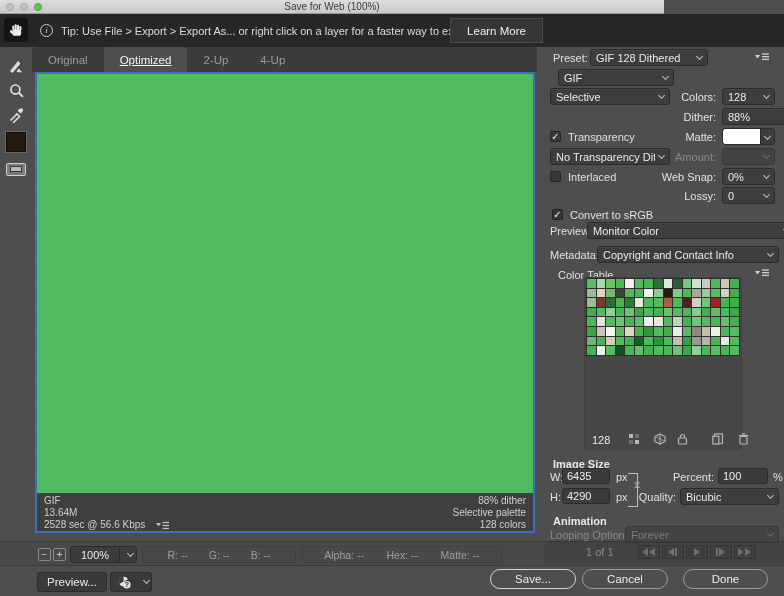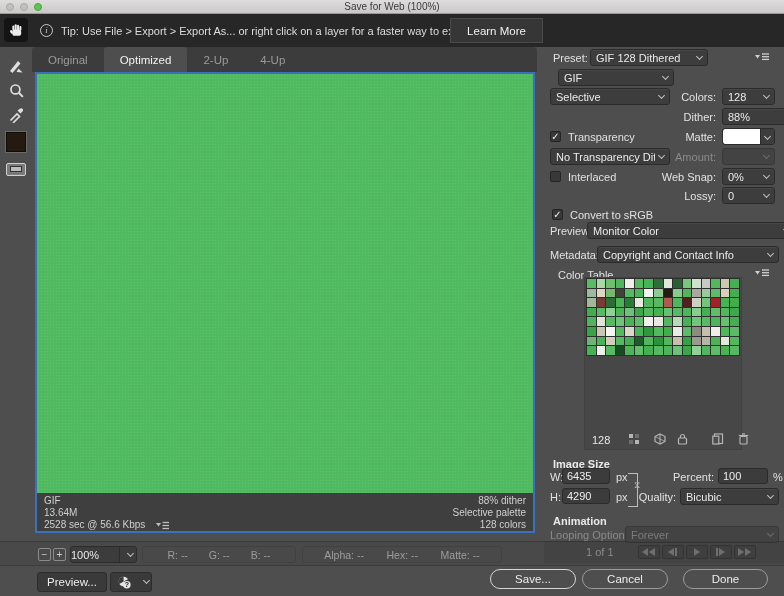--- a/index.html
+++ b/index.html
@@ -1,20 +1,20 @@
 <!DOCTYPE html>
 <html><head>
 <meta charset="utf-8">
 <style>
   * { margin:0; padding:0; box-sizing:border-box; }
   html,body { width:784px; height:596px; background:#4e4e4e; }
   body { font-family:"Liberation Sans", sans-serif; position:relative; overflow:hidden; color:#e0e0e0; }
 
   
-  .titlebar { position:absolute; top:0; left:0; width:784px; height:14px;
+  .titlebar { position:absolute; top:0; left:0; width:664px; height:14px;
     background:linear-gradient(#dedcdc,#cbc8c8); border-bottom:1px solid #9d9a9a;
     display:flex; align-items:center; justify-content:center; font-size:10px; color:#3c3c3c; }
   .lights { position:absolute; left:6px; top:3px; display:flex; gap:6px; }
   .light { width:8px; height:8px; border-radius:50%; background:#c2bfbf; border:1px solid #aaa7a7; }
   .light.zoom { background:#5fc454; border-color:#46a63c; }
 
   
   .tipbar { position:absolute; top:14px; left:0; width:784px; height:33px; background:#272727;
     display:flex; align-items:center; font-size:11px; color:#dcdcdc; }
   .info-circle { width:13px; height:13px; border:1px solid #c9c9c9; border-radius:50%;
@@ -28,40 +28,40 @@
   .tool.selected { background:#141414; border-radius:4px; }
   .swatch-chip { width:20px; height:20px; background:#241a10; border:1px solid #0d0d0d; outline:1px solid #6a6a6a; }
   .slice-toggle-icon { width:20px; height:13px; border:1px solid #cfcfcf; border-radius:2px; background:#7a7a7a;
     display:flex; align-items:center; justify-content:center; }
   .slice-toggle-icon i { display:block; width:12px; height:6px; border:1px solid #333; background:#bdbdbd; }
 
   
   .tabstrip { position:absolute; left:32px; top:47px; width:505px; height:25px; background:#3c3c3c;
     border-radius:4px 4px 0 0; display:flex; font-size:11.5px; }
   .tab { padding:0 16px; display:flex; align-items:center; color:#9b9b9b; }
-  .tab.active { background:#4e4e4e; color:#f2f2f2; border-radius:3px 3px 0 0; }
+  .tab.active { background:#4e4e4e; color:#f2f2f2; border-radius:3px 3px 0 0;text-decoration:underline; }
 
   
   .preview-frame { position:absolute; left:35px; top:72px; width:500px; height:461px;
     border:2px solid #3b6fc0; background:#3f3f3f; }
   .preview-img { width:100%; height:419px; background:#4fba5f;
     background-image:radial-gradient(rgba(255,255,255,0.10) 0.6px, transparent 0.7px); background-size:3px 3px; }
   .preview-status { height:38px; display:flex; justify-content:space-between; padding:2px 7px; font-size:10px; color:#cfcfcf; line-height:12px; }
   .pstat-left div, .pstat-right div { white-space:nowrap; }
   .pstat-right { text-align:right; }
   .mini-menu { display:inline-flex; align-items:center; gap:2px; margin-left:8px; vertical-align:middle; }
 
   
   .zoombar { position:absolute; left:0; top:541px; width:784px; height:25px; background:#494949;
     border-top:1px solid #3b3b3b; border-bottom:1px solid #3b3b3b; font-size:10.5px; color:#9d9d9d; }
   .sqbtn { position:absolute; width:13px; height:13px; top:6px; border:1px solid #8b8b8b; border-radius:2px;
     color:#cfcfcf; font-size:10px; line-height:11px; text-align:center; }
   .zoomdd { position:absolute; left:70px; top:4px; width:67px; height:17px; background:#3c3c3c;
     border:1px solid #2c2c2c; border-radius:3px; display:flex; align-items:center; color:#e8e8e8; font-size:11px; }
-  .zoomdd .val { flex:1; }
+  .zoomdd .val { flex:1; text-align:center; }
   .zoomdd .chevbox { width:17px; height:100%; border-left:1px solid #2c2c2c; display:flex; align-items:center; justify-content:center; }
   .rgroup { position:absolute; top:4px; height:17px; border:1px solid #414141; border-radius:3px;
     display:flex; align-items:center; }
   .readout { white-space:nowrap; }
 
   
   .btn-rect { position:absolute; background:#3a3a3a; border:1px solid #2c2c2c; border-radius:3px;
     color:#ececec; font-size:11.5px; display:flex; align-items:center; justify-content:center; }
   .pill { position:absolute; height:20px; border:1px solid #9a9a9a; border-radius:10px; background:transparent;
     color:#ececec; font-size:11.5px; display:flex; align-items:center; justify-content:center; }

